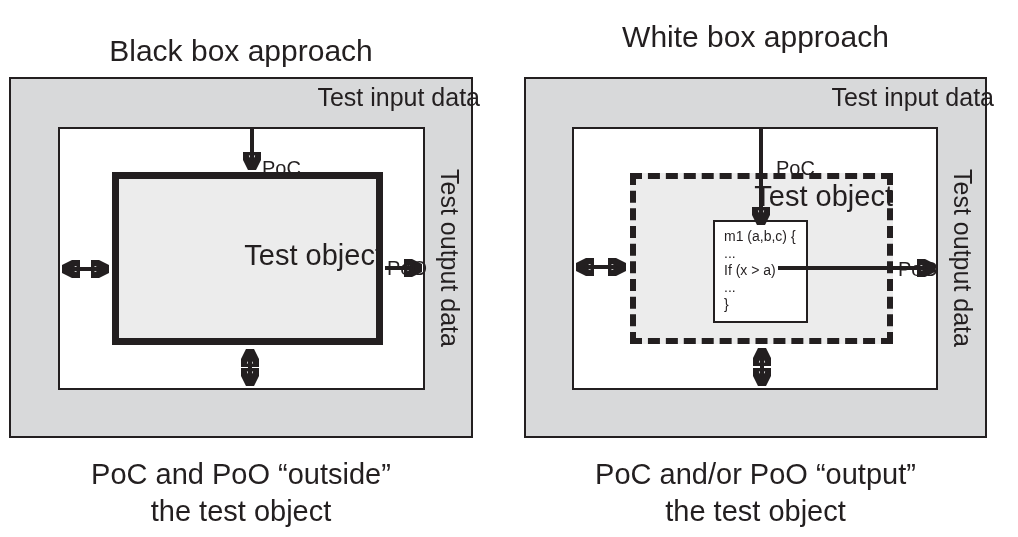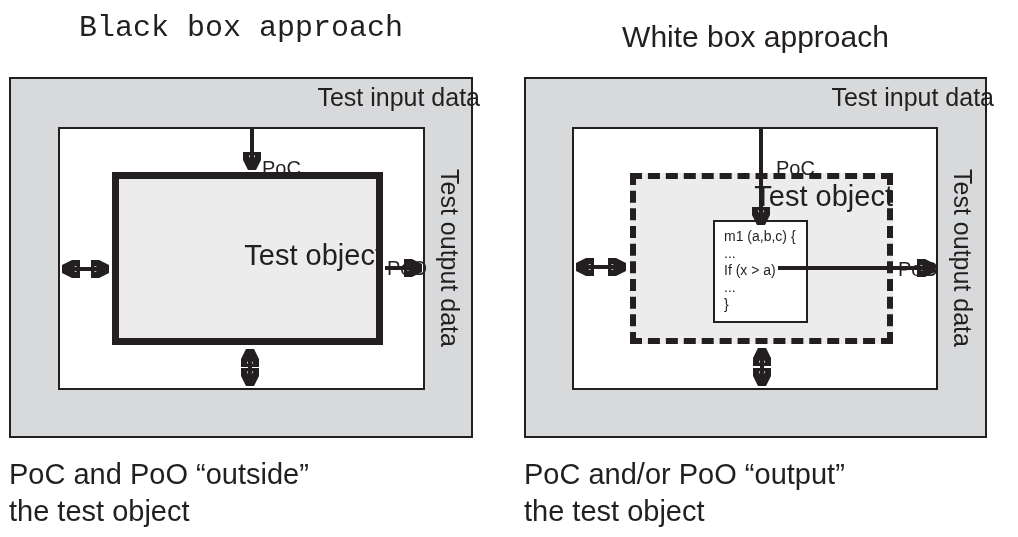--- a/index.html
+++ b/index.html
@@ -72,33 +72,33 @@
     padding: 6px 0 12px 9px;
   }
   .code-line {
     font-size: 14px;
     line-height: 17px;
     white-space: pre;
   }
   .caption {
     font-size: 29px;
     line-height: 37px;
-    text-align: left;
+    text-align: center;
     white-space: nowrap;
   }
   svg.arrows { position: absolute; left: 0; top: 0; pointer-events: none; }
   svg.arrows path { stroke: var(--ink, #231f20); stroke-width: 4; fill: none; }
 </style>
 </head>
 <body>
 
 <div class="canvas">
 
   <div>
-    <div class="abs title" style="left:9px; top:13px; width:464px;font-family:Liberation Mono, monospace;">Black box approach</div>
+    <div class="abs title" style="left:9px; top:36px; width:464px;">Black box approach</div>
 
     <div class="abs outer-box" style="left:9px; top:77px; width:464px; height:361px;"></div>
 
     <div class="abs inner-box" style="left:58px; top:127px; width:367px; height:263px;"></div>
 
     <div class="abs thick-box" style="left:112px; top:172px; width:271px; height:173px;"></div>
   </div>
 
   <div>
     <div class="abs title" style="left:524px; top:22px; width:463px;">White box approach</div>

